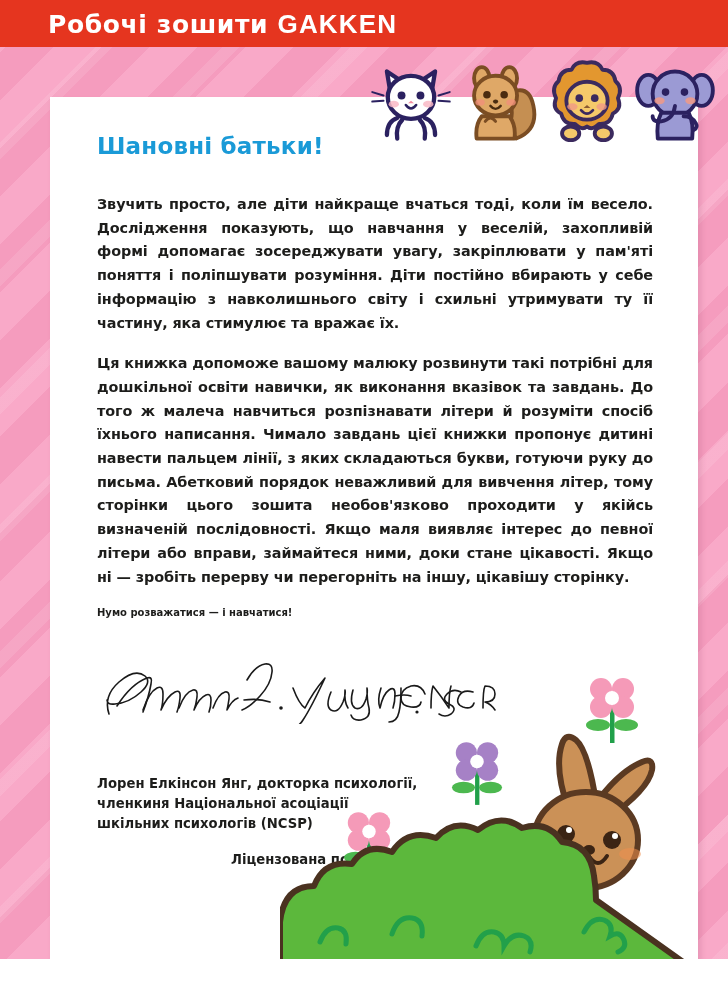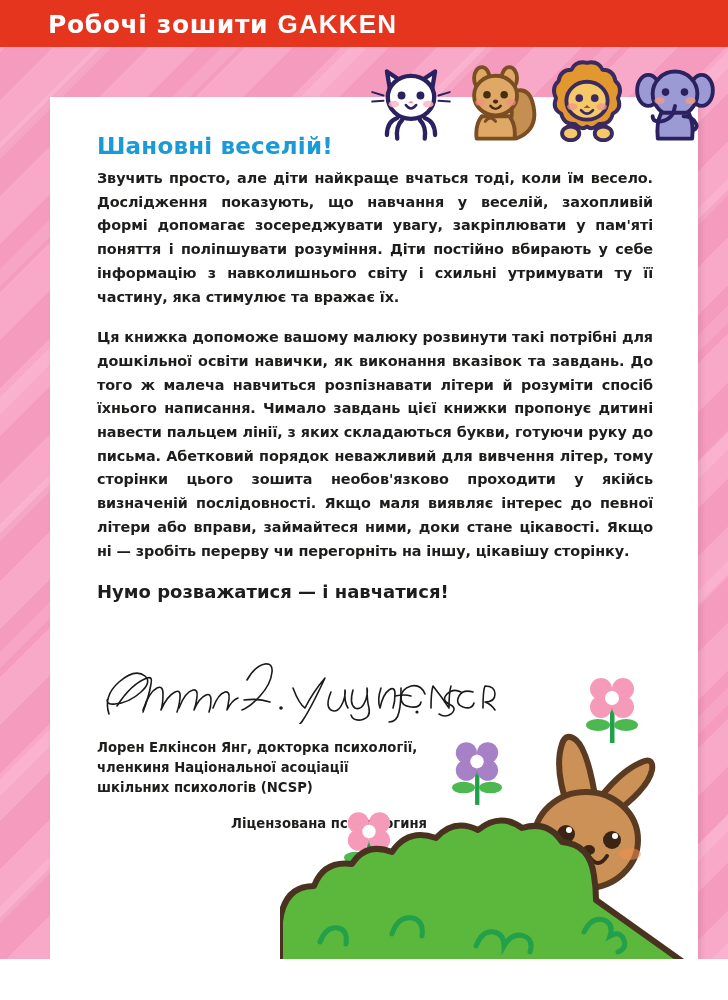--- a/index.html
+++ b/index.html
@@ -96,37 +96,37 @@
     color: #1a9ad7;
     font-size: 23px;
     font-weight: bold;
     font-family: "DejaVu Sans", sans-serif;
     letter-spacing: 0.2px;
   }
 
   
   .body-wrap {
     position: absolute;
-    left: 47px; top: 70px;
+    left: 47px; top: 96px;
     width: 556px;
   }
   .para {
     color: #1d1d1b;
     font-size: 14.4px;
     line-height: 23.7px;
     text-align: justify;
     font-family: "DejaVu Sans", sans-serif;
     margin-bottom: 17px;
     font-weight: 600;
     letter-spacing: -0.1px;
   }
   .para.last { margin-bottom: 0; }
   .closing {
     color: #1d1d1b;
-    font-size: 18px;
+    font-size: 10px;
     font-weight: bold;
     font-family: "DejaVu Sans", sans-serif;
     margin-top: 18px;
   }
 
   
   .signature {
     position: absolute;
     left: 45px; top: 555px;
     width: 420px; height: 72px;
@@ -242,21 +242,21 @@
       <circle cx="39" cy="42" r="4.4" fill="#2b2160"></circle>
       <circle cx="61" cy="42" r="4.4" fill="#2b2160"></circle>
       <ellipse cx="32" cy="52" rx="6" ry="4" fill="#f19a86" opacity="0.85"></ellipse>
       <ellipse cx="68" cy="52" rx="6" ry="4" fill="#f19a86" opacity="0.85"></ellipse>
     </svg>
 
   </div>
 
   <div class="card">
 
-    <div class="headline">Шановні веселій!</div>
+    <div class="headline">Шановні батьки!</div>
 
     <div class="body-wrap">
       <p class="para">Звучить просто, але діти найкраще вчаться тоді, коли їм весело. Дослідження показують, що навчання у веселій, захопливій формі допомагає зосереджувати увагу, закріплювати у пам'яті поняття і поліпшувати розуміння. Діти постійно вбирають у себе інформацію з навколишнього світу і схильні утримувати ту її частину, яка стимулює та вражає їх.</p>
       <p class="para">Ця книжка допоможе вашому малюку розвинути такі потрібні для дошкільної освіти навички, як виконання вказівок та завдань. До того ж малеча навчиться розпізнавати літери й розуміти спосіб їхнього написання. Чимало завдань цієї книжки пропонує дитині навести пальцем лінії, з яких складаються букви, готуючи руку до письма. Абетковий порядок неважливий для вивчення літер, тому сторінки цього зошита необов'язково проходити у якійсь визначеній послідовності. Якщо маля виявляє інтерес до певної літери або вправи, займайтеся ними, доки стане цікавості. Якщо ні — зробіть перерву чи перегорніть на іншу, цікавішу сторінку.</p>
       <p class="closing">Нумо розважатися — і навчатися!</p>
     </div>
 
     <svg class="signature" viewBox="0 0 420 72">
       <g fill="none" stroke="#1a1a1a" stroke-width="1.6" stroke-linecap="round" stroke-linejoin="round">
         <path d="M14 62 q-6 -18 10 -32 q16 -14 26 -6 q7 6 -4 16 q-12 11 -26 12 q-8 1 -8 -4"></path>
@@ -276,21 +276,21 @@
         <circle cx="322" cy="60" r="1.6" fill="#1a1a1a" stroke="none"></circle>
         <path d="M330 42 q-4 -10 -14 -8 q-10 3 -10 12 q0 8 10 9 q9 1 10 -5"></path>
         <path d="M336 56 q0 -16 2 -22 q8 10 16 22 q0 -16 2 -22"></path>
         <path d="M366 40 q-8 -4 -14 2 q-6 6 2 10 q9 4 2 10 q-6 4 -12 0"></path>
         <path d="M378 40 q-10 -3 -14 4 q-4 8 4 11 q9 3 11 -4"></path>
         <path d="M388 56 q0 -18 2 -22 q10 0 10 8 q0 8 -10 8 q6 2 10 8"></path>
       </g>
     </svg>
 
     <div class="creds">
-      <div class="cred-block" style="white-space: pre-line;">Лорен Елкінсон Янг, докторка психології,
+      <div class="cred-block" style="white-space: pre-line; margin-top: 36px;">Лорен Елкінсон Янг, докторка психології,
 членкиня Національної асоціації
 шкільних психологів (NCSP)</div>
       <div class="cred-block tight" style="white-space: pre-line;">Ліцензована психологиня</div>
     </div>
 
     <svg class="flower" style="left:534px; top:578px; width:56px; height:74px;" viewBox="0 0 56 74">
       <rect x="26" y="32" width="4.5" height="36" fill="#21a04a"></rect>
       <ellipse cx="14" cy="50" rx="12" ry="6" fill="#4cb84f"></ellipse>
       <ellipse cx="42" cy="50" rx="12" ry="6" fill="#4cb84f"></ellipse>
       <g fill="#f59ab8">

